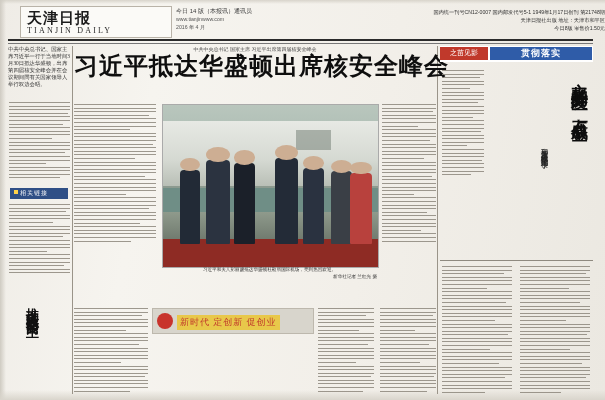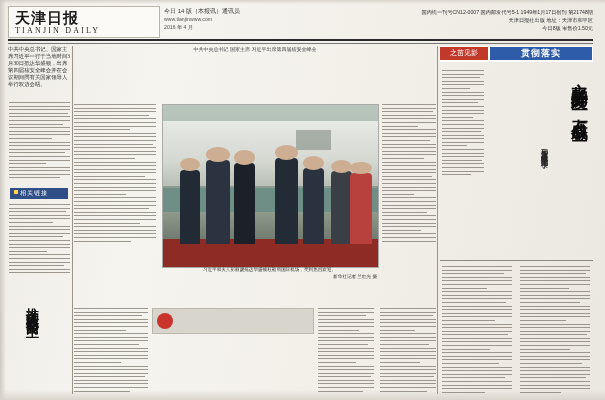--- a/index.html
+++ b/index.html
@@ -39,21 +39,21 @@
   }
   .edge-bottom {
     position: absolute;
     left: 0; right: 0; bottom: 0; height: 10px;
     background: linear-gradient(0deg, #d9d5cc, rgba(217,213,204,0));
   }
 
   
   .masthead {
     position: absolute;
-    left: 8px; top: 4px;
+    left: 20px; top: 4px;
     width: 585px; height: 36px;
   }
   .masthead-box {
     position: absolute;
     left: 0; top: 2px;
     width: 150px; height: 30px;
     border: 1px solid #b9b3a8;
     background: #fbfaf7;
   }
   .masthead-cn {
@@ -483,20 +483,21 @@
         <div class="tline" style="width:90%"></div>
       <div class="tline" style="width:100%"></div>
         <div class="tline" style="width:100%"></div>
     </div>
 
     <div class="vert-headline">推动人民政协商民主</div>
   </div>
 
   <div class="col-main">
     <div class="banner-main">中共中央总书记 国家主席 习近平出席第四届核安全峰会</div>
+    <div class="headline-main">习近平抵达华盛顿出席核安全峰会</div>
 
     <div class="textblock" style="left:0px; top:58px; width:82px;">
       <div class="tline" style="width:100%"></div>
         <div class="tline" style="width:100%"></div>
       <div class="tline" style="width:100%"></div>
         <div class="tline" style="width:92%"></div>
       <div class="tline" style="width:100%"></div>
         <div class="tline" style="width:100%"></div>
       <div class="tline" style="width:100%"></div>
         <div class="tline" style="width:68%"></div>
@@ -603,20 +604,21 @@
       <div class="lady">
           <div class="head"></div>
         </div>
     </div>
     <div class="photo-caption">习近平和夫人彭丽媛抵达华盛顿杜勒斯国际机场，受到热烈欢迎。</div>
     <div class="photo-credit">新华社记者 兰红光 摄</div>
 
 
     <div class="ad-box">
       <div class="ad-logo"></div>
+      <div class="ad-text">新时代 定创新 促创业</div>
     </div>
 
     <div class="textblock" style="left:0px; top:262px; width:74px;">
       <div class="tline" style="width:100%"></div>
         <div class="tline" style="width:100%"></div>
       <div class="tline" style="width:92%"></div>
         <div class="tline" style="width:100%"></div>
       <div class="tline" style="width:100%"></div>
         <div class="tline" style="width:100%"></div>
       <div class="tline" style="width:70%"></div>

